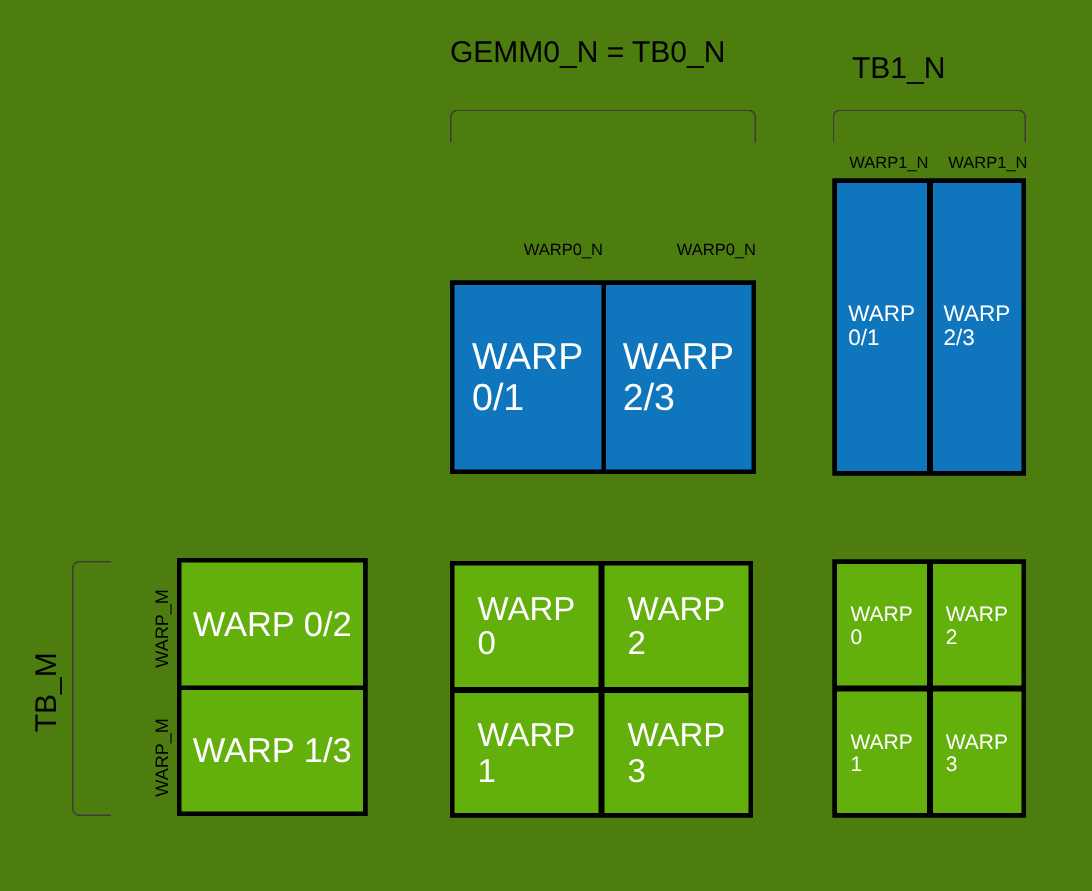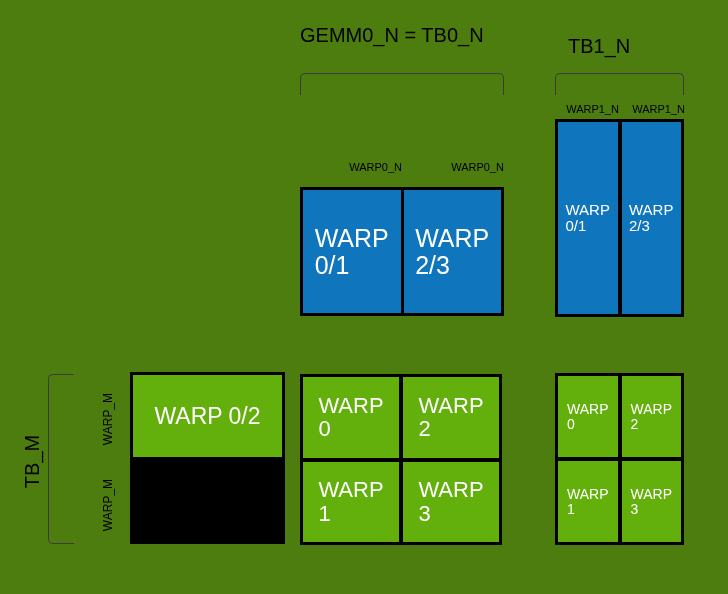--- a/index.html
+++ b/index.html
@@ -133,23 +133,24 @@
 2/3</div>
   </div>
 
   <div class="abs vbrace" style="left:48px; top:374px; width:26px; height:170px;"></div>
 
   <div class="abs vtext big" style="left:-8px; top:450px; width:80px;">TB_M</div>
 
   <div class="abs vtext" style="left:66px; top:412px; width:84px;">WARP_M</div>
   <div class="abs vtext" style="left:66px; top:498px; width:84px;">WARP_M</div>
 
-  <div class="abs group green g-green-left" style="left:130px; top:372px; width:155px; height:172px;
+  <div class="abs group green g-green-left" style="left:118px; top:372px; width:127px; height:172px;
               grid-template-columns:1fr; grid-template-rows:1fr 1fr; gap:3px;">
     <div class="tile green">WARP 0/2</div>
+    <div class="tile green">WARP 1/3</div>
   </div>
 
   <div class="abs group green g-green-mid" style="left:300px; top:374px; width:202px; height:171px;
               grid-template-columns:1fr 1fr; grid-template-rows:1fr 1fr; gap:4px;">
     <div class="tile green">WARP
 0</div>
     <div class="tile green">WARP
 2</div>
     <div class="tile green">WARP
 1</div>

